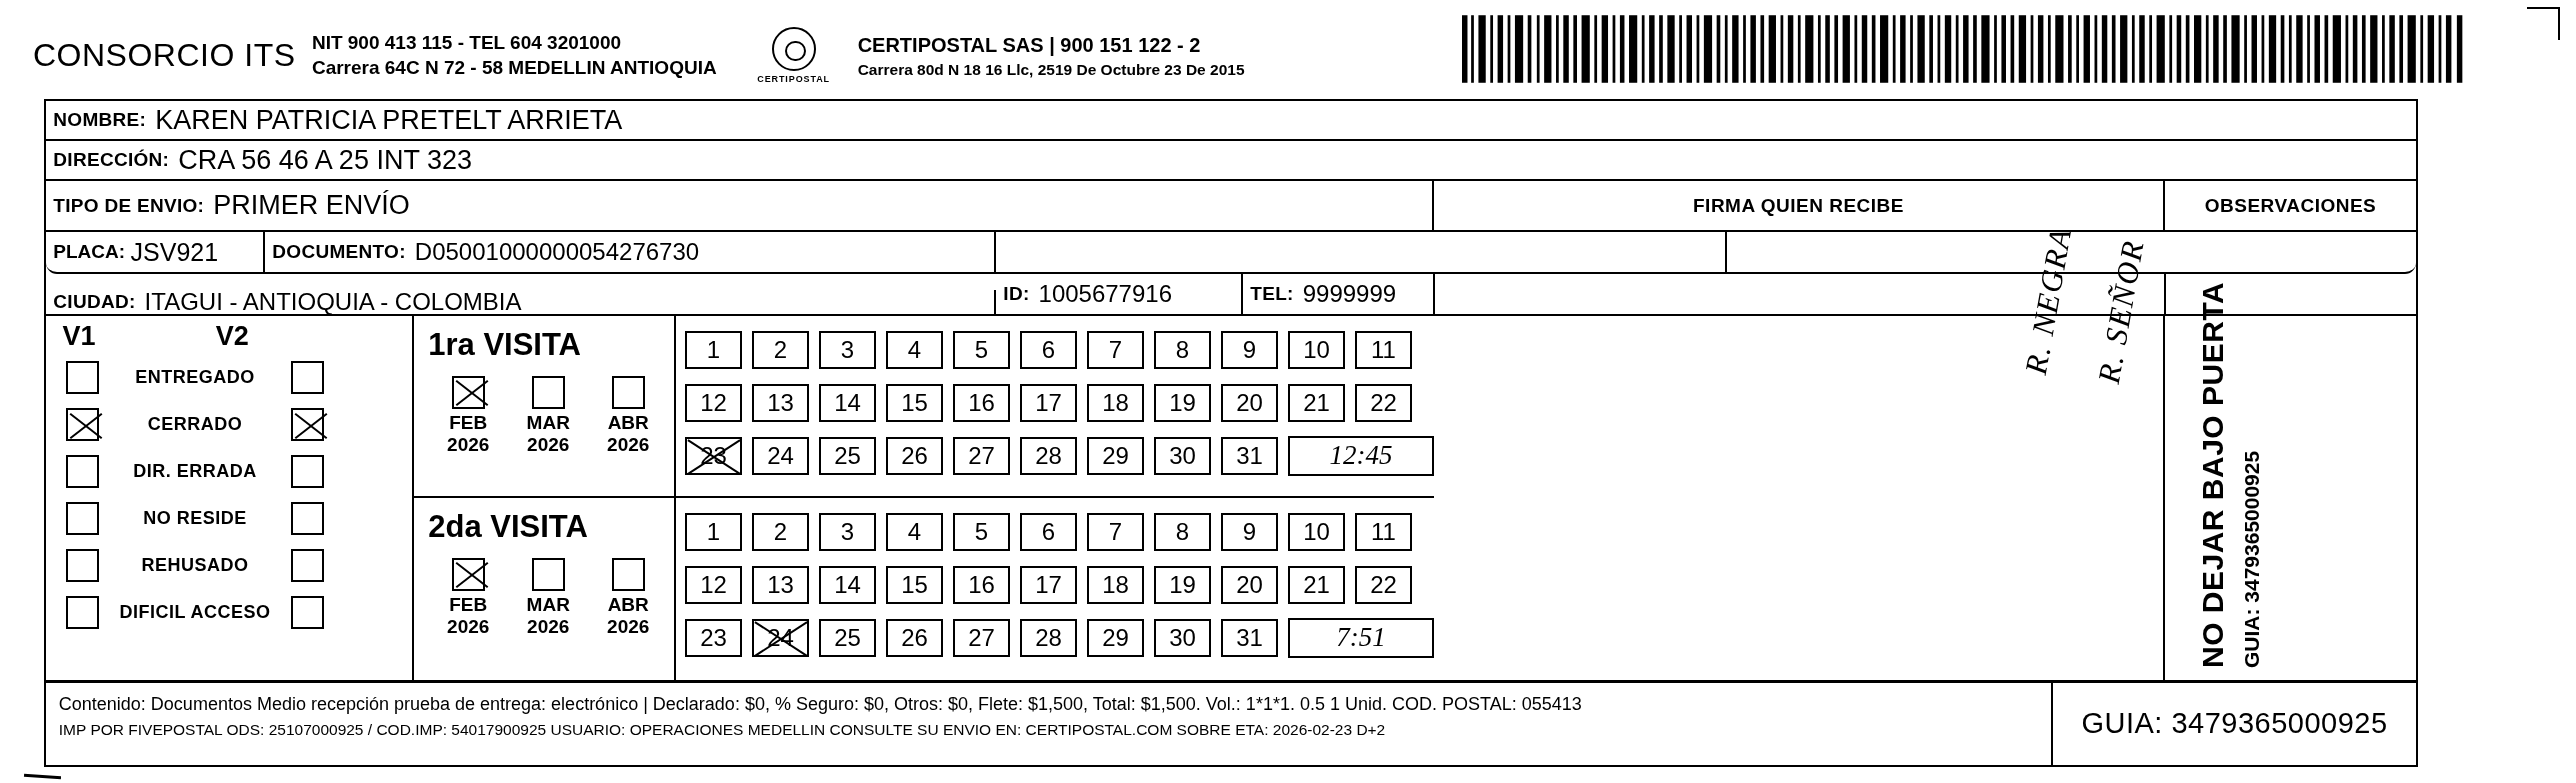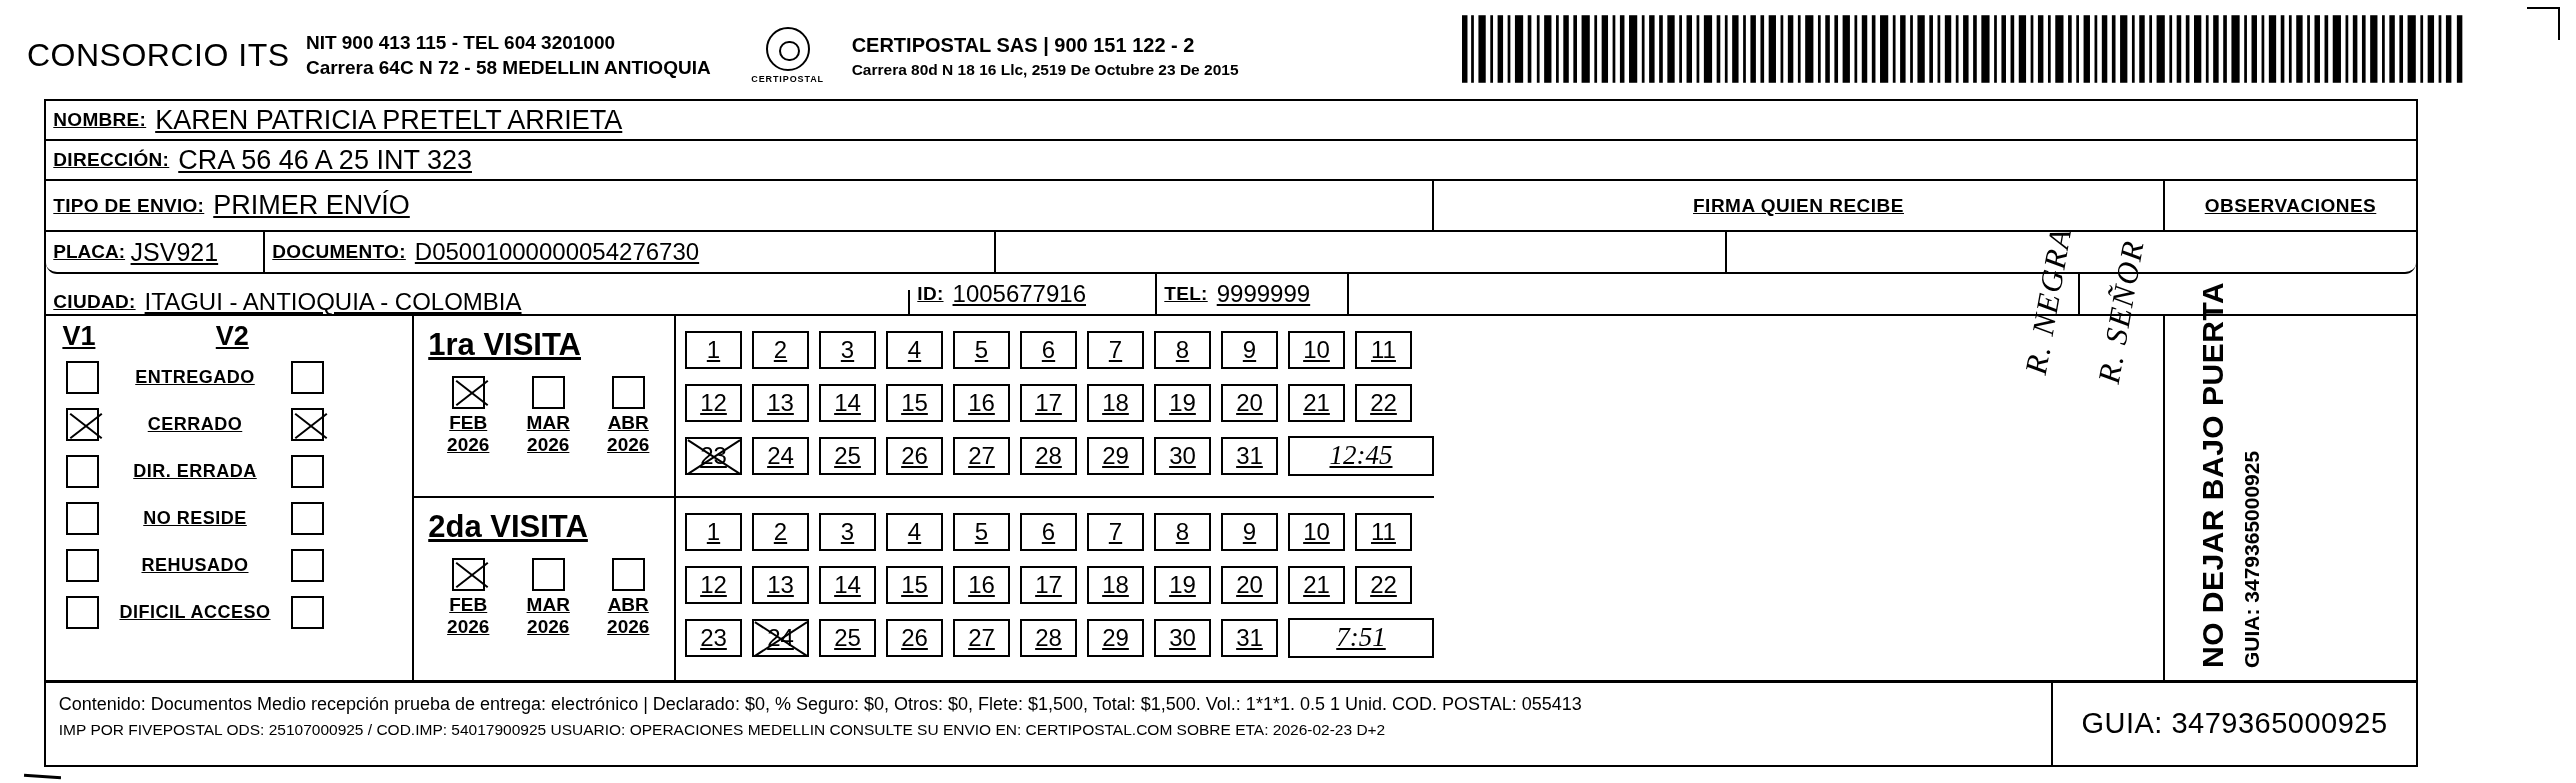--- a/index.html
+++ b/index.html
@@ -17,21 +17,21 @@
   .sheet {
     position: relative;
     width: 2576px;
     height: 783px;
     background: #fff;
   }
 
   
   .header {
     position: absolute;
-    left: 27px;
+    left: 33px;
     top: 16.4px;
     width: 2502px;
     height: 78px;
     display: flex;
     align-items: center;
   }
   .brand {
     font-size: 32px;
     letter-spacing: 0.5px;
     white-space: nowrap;
@@ -98,21 +98,20 @@
     left: 44px;
     top: 99px;
     width: 2374px;
     border: 2.7px solid #000;
     box-sizing: border-box;
   }
   .row {
     display: flex;
     border-bottom: 2.7px solid #000;
     box-sizing: border-box;
-    text-decoration: underline;
   }
   .row:last-child { border-bottom: none; }
   .cell {
     box-sizing: border-box;
     display: flex;
     align-items: center;
     padding: 1.8px 7.3px;
     white-space: nowrap;
     overflow: hidden;
   }
@@ -577,21 +576,21 @@
       </div>
       <div class="cell vsep" style="width:731px;">
         <span class="lbl">DOCUMENTO:</span>
         <span class="val-sm val">D05001000000054276730</span>
       </div>
       <div class="cell vsep" style="width:731px;"></div>
       <div class="cell" style="flex:1;"></div>
     </div>
 
     <div class="row r-ciudad">
-      <div class="cell vsep" style="width:864px;margin-top:16px;">
+      <div class="cell vsep" style="width:950px;margin-top:16px;">
         <span class="lbl">CIUDAD:</span>
         <span class="val val-sm">ITAGUI - ANTIOQUIA - COLOMBIA</span>
       </div>
       <div class="cell vsep" style="width:247px;">
         <span class="lbl">ID:</span>
         <span class="val val-sm">1005677916</span>
       </div>
       <div class="cell vsep" style="width:192px;">
         <span class="lbl">TEL:</span>
         <span class="val val-sm">9999999</span>

